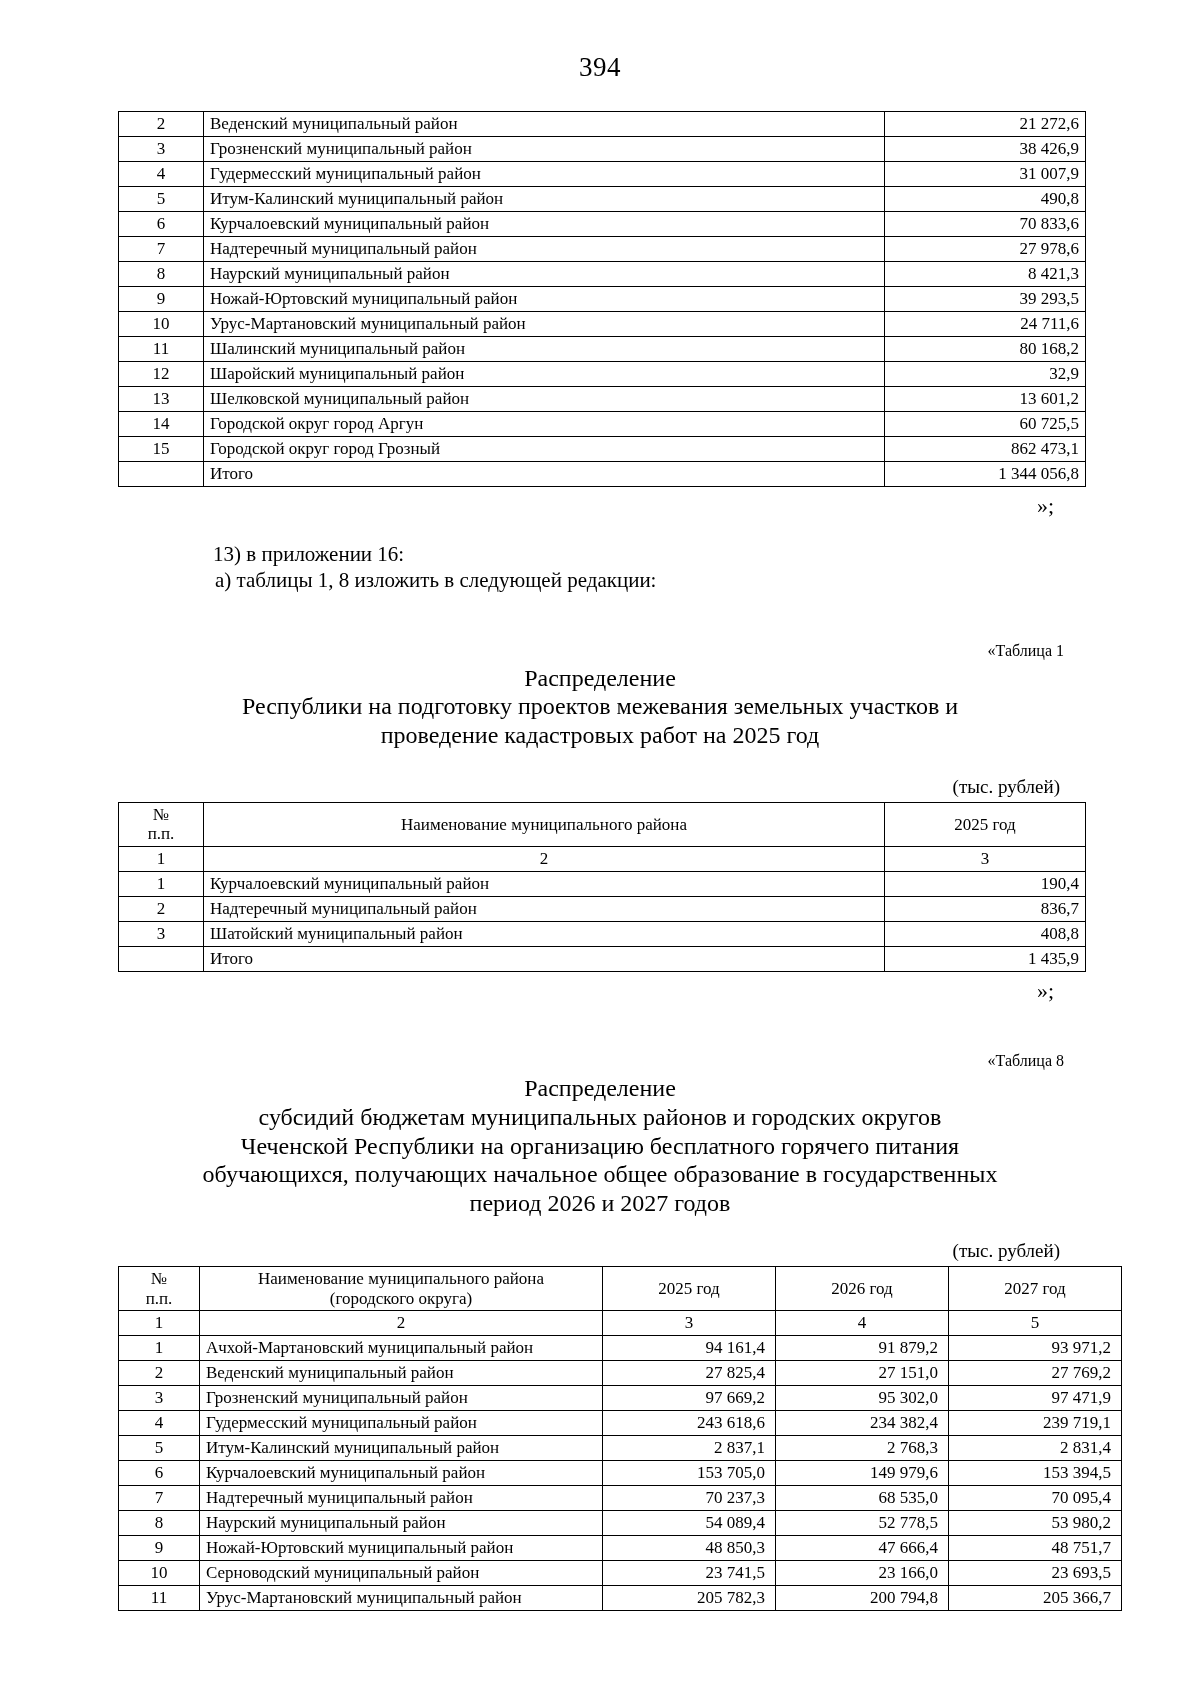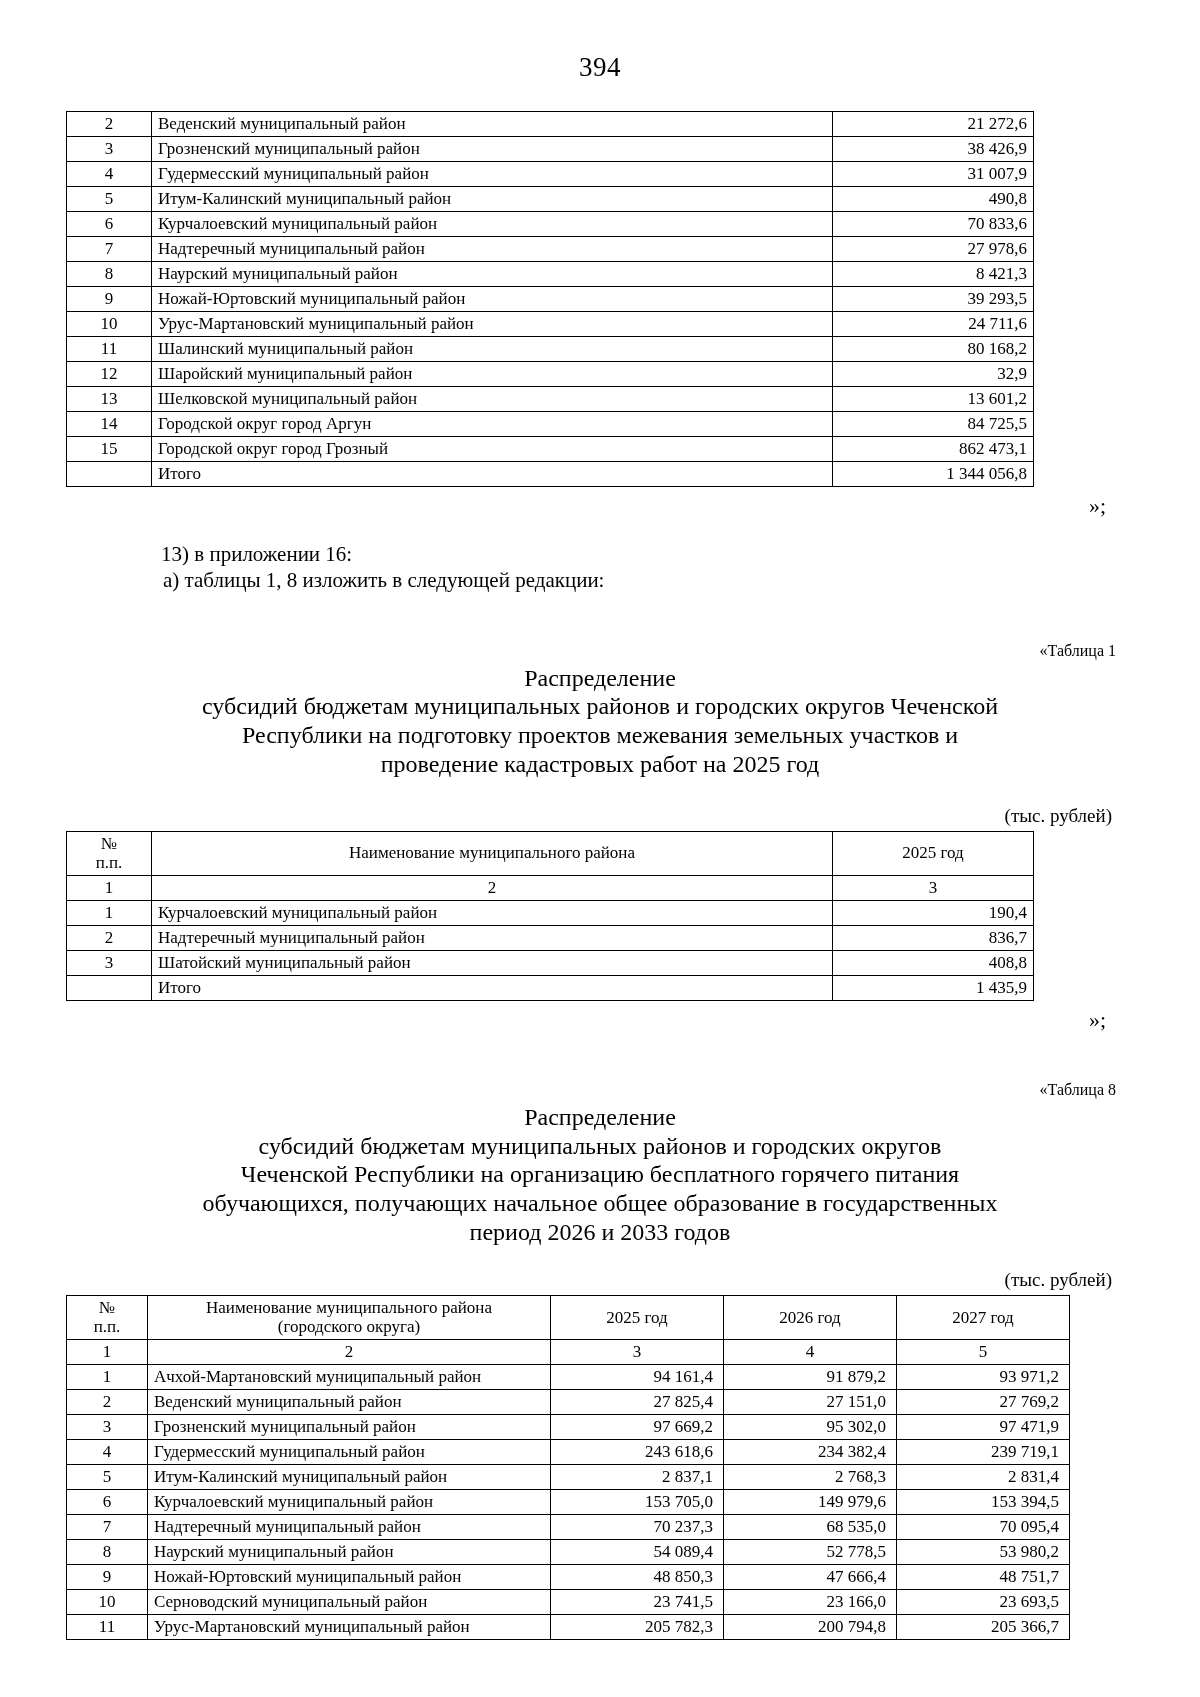--- a/index.html
+++ b/index.html
@@ -13,21 +13,21 @@
     font-family: "Liberation Serif", "DejaVu Serif", serif;
     color: #000000;
     position: relative;
     overflow: hidden;
   }
   .page {
     width: 1200px;
     height: 1697px;
     position: relative;
     box-sizing: border-box;
-    padding: 0 66px;
+    padding: 0 118px;
   }
   .page-number {
     text-align: center;
     font-size: 27px;
     padding-top: 52px;
     padding-bottom: 28px;
     letter-spacing: 0.5px;
   }
 
   
@@ -172,21 +172,21 @@
         <td class="c-val">32,9</td>
       </tr>
       <tr class="row-h">
         <td class="c-num">13</td>
         <td class="c-name">Шелковской муниципальный район</td>
         <td class="c-val">13 601,2</td>
       </tr>
       <tr class="row-h">
         <td class="c-num">14</td>
         <td class="c-name">Городской округ город Аргун</td>
-        <td class="c-val">84 725,5</td>
+        <td class="c-val">60 725,5</td>
       </tr>
       <tr class="row-h">
         <td class="c-num">15</td>
         <td class="c-name">Городской округ город Грозный</td>
         <td class="c-val">862 473,1</td>
       </tr>
       <tr class="row-h">
         <td class="c-num"></td>
         <td class="c-name">Итого</td>
         <td class="c-val">1 344 056,8</td>
@@ -198,21 +198,20 @@
 
   <div class="para-block">
     <div class="l1">13)   в приложении 16:</div>
     <div class="l2">а) таблицы 1, 8 изложить в следующей редакции:</div>
   </div>
 
   <div class="tbl-label">«Таблица 1</div>
 
   <div class="title-block">
     <div>Распределение</div>
-    <div>субсидий бюджетам муниципальных районов и городских округов Чеченской</div>
     <div>Республики на подготовку проектов межевания земельных участков и</div>
     <div>проведение кадастровых работ на 2025 год</div>
   </div>
 
   <div class="units">(тыс. рублей)</div>
 
   <table class="doc-table t1">
     <thead>
       <tr>
         <th class="c-num hdr-two-line">
@@ -254,21 +253,21 @@
 
   <div class="closing-quote">»;</div>
 
   <div class="tbl-label">«Таблица 8</div>
 
   <div class="title-block">
     <div>Распределение</div>
     <div>субсидий бюджетам муниципальных районов и городских округов</div>
     <div>Чеченской Республики на организацию бесплатного горячего питания</div>
     <div>обучающихся, получающих начальное общее образование в государственных</div>
-    <div>период 2026 и 2033 годов</div>
+    <div>период 2026 и 2027 годов</div>
   </div>
 
   <div class="units-8">(тыс. рублей)</div>
 
   <table class="doc-table t8">
     <thead>
       <tr>
         <th class="c-num hdr-two-line">
           <span>№</span><br>
           <span>п.п.</span>

